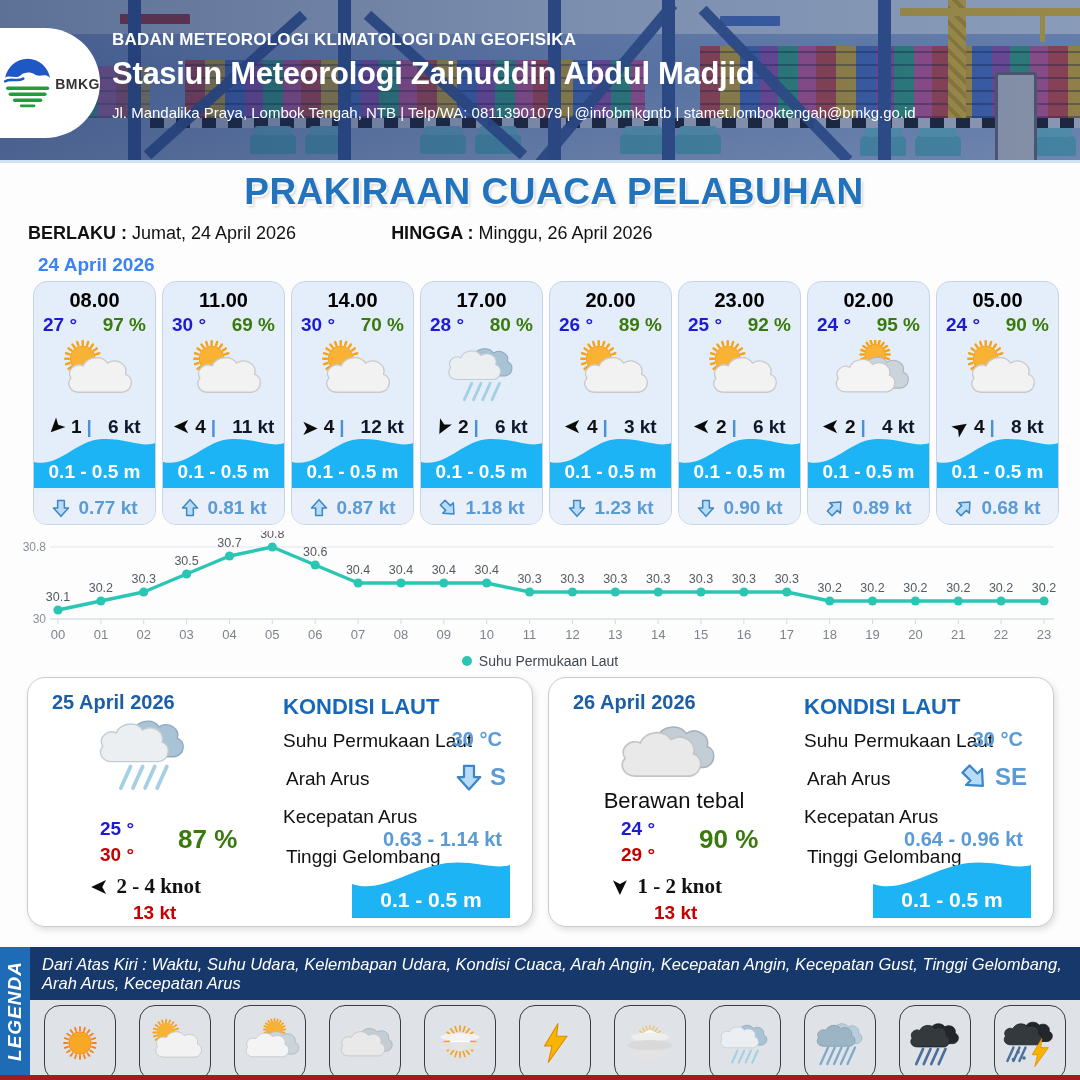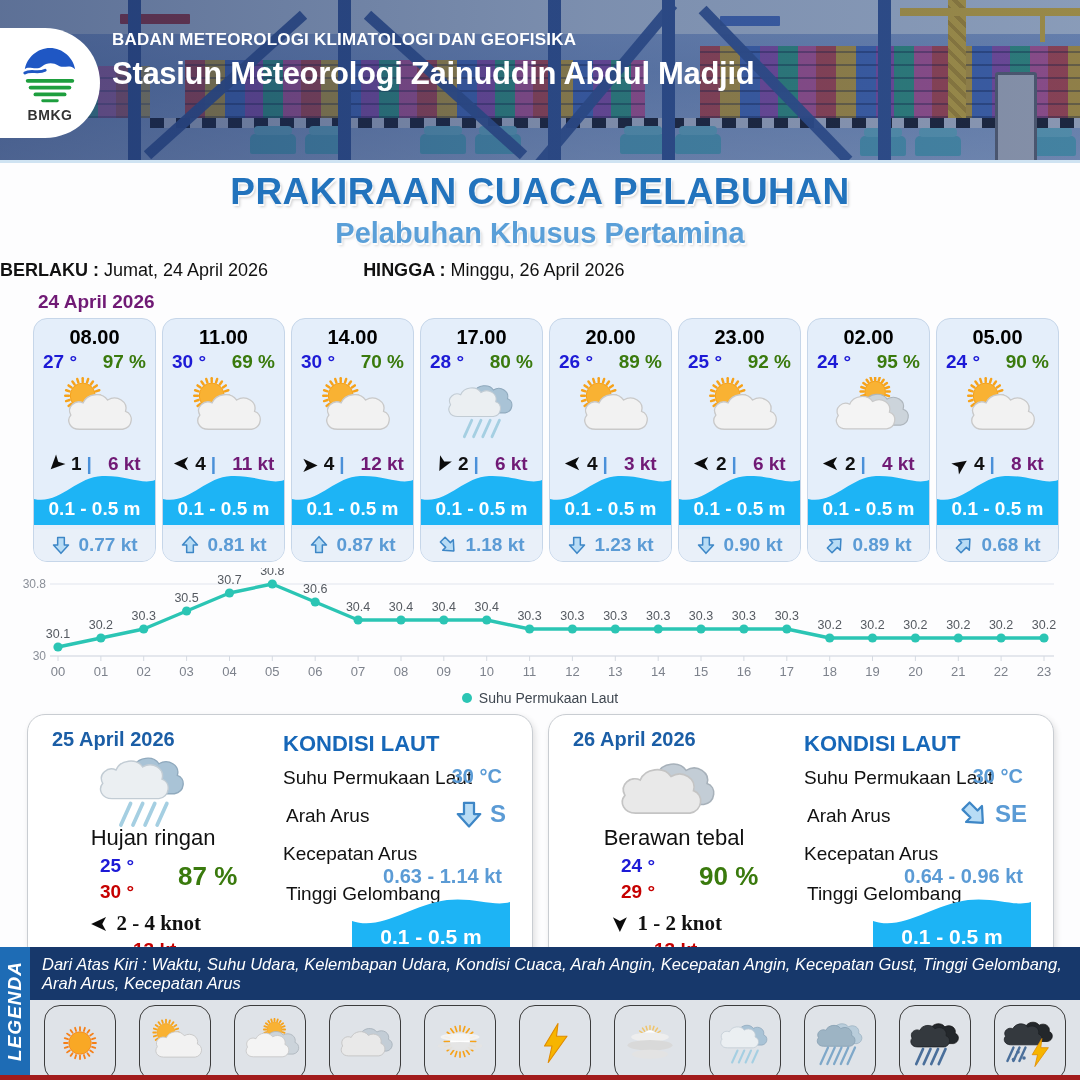--- a/index.html
+++ b/index.html
@@ -20,52 +20,52 @@
   .crane-v{position:absolute;background:repeating-linear-gradient(45deg,#e8c23a 0 6px,#caa32a 6px 10px);}
   .crane-h{position:absolute;background:#e8c23a;}
   .mullion{position:absolute;top:0;bottom:0;width:13px;background:#3b5fa0;}
   .brace{position:absolute;width:11px;height:210px;background:#3b5fa0;opacity:.95;}
   .seat{position:absolute;width:46px;height:20px;background:#5fb7c9;border-radius:5px 5px 2px 2px;}
   .seat:after{content:"";position:absolute;left:4px;right:4px;top:-8px;height:9px;background:#74c4d4;border-radius:4px;}
   .sign{position:absolute;width:36px;height:86px;background:#c7cdd4;border:3px solid #6a7078;border-radius:3px;}
   .hdr-overlay{position:absolute;inset:0;
       background:linear-gradient(90deg,rgba(23,44,96,.62) 0%,rgba(23,44,96,.45) 55%,rgba(23,44,96,.38) 100%);}
   .logo-pill{position:absolute;left:0;top:28px;width:100px;height:110px;background:#fff;
-      border-radius:0 55px 55px 0;z-index:5;display:flex;flex-direction:column;align-items:center;justify-content:center;}
+      border-radius:0 55px 55px 0;z-index:5;display:flex;align-items:center;justify-content:center;}
   .logo-pill .bmkg-word{font-size:14px;font-weight:bold;color:#333;letter-spacing:.5px;margin-top:1px;}
   .hdr-text{position:absolute;left:112px;top:30px;z-index:5;color:#fff;}
   .hdr-agency{font-size:17px;font-weight:bold;letter-spacing:.2px;}
   .hdr-station{font-size:31px;font-weight:bold;margin-top:6px;letter-spacing:-.3px;}
   .hdr-contact{font-size:15px;margin-top:12px;}
   .hdr-divider{height:3px;background:#cfe3f2;}
 
   
-  .titleblock{text-align:center;padding-top:8px;}
+  .titleblock{text-align:center;padding-top:8px;padding-left:28px;}
   .main-title{font-size:37px;font-weight:bold;color:#2273bd;letter-spacing:.5px;
       text-shadow:1px 2px 0 rgba(255,255,255,.9),2px 3px 3px rgba(0,0,0,.18);}
   .sub-title{font-size:29px;font-weight:bold;color:#5a9fd8;margin-top:4px;
       text-shadow:1px 2px 0 rgba(255,255,255,.9),2px 3px 3px rgba(0,0,0,.15);}
   .validity{display:flex;gap:95px;margin-top:10px;font-size:18px;color:#111;}
   .validity b{font-weight:bold;}
 
   
-  .day1-label{margin:10px 0 5px 38px;font-size:19px;font-weight:bold;color:#701a75;}
+  .day1-label{margin:10px 0 5px 38px;font-size:19px;font-weight:bold;color:#3b82f6;}
   .cards{display:flex;gap:6px;padding:0 33px;}
   .card{width:121px;height:242px;background:#e4eefa;border:1px solid #c6d6e9;border-radius:14px;
         position:relative;overflow:hidden;flex:0 0 auto;}
   .c-time{text-align:center;font-size:20px;font-weight:bold;color:#000;margin-top:7px;}
   .c-row{display:flex;justify-content:space-between;padding:0 9px;margin-top:2px;}
   .c-temp{font-size:19px;font-weight:bold;color:#1d1ad6;}
   .c-rh{font-size:19px;font-weight:bold;color:#3a7a0d;}
   .c-icon{display:flex;justify-content:center;margin-top:4px;height:72px;}
   .c-wind{display:flex;align-items:center;justify-content:center;gap:5px;margin-top:2px;height:26px;}
   .dart{display:inline-block;font-size:21px;color:#0b0b0b;line-height:1;}
   .c-force{font-size:19px;font-weight:bold;color:#111;}
   .c-sep{font-size:19px;color:#4a90d9;font-weight:bold;}
-  .c-speed{font-size:19px;font-weight:bold;color:#701a75;margin-left:11px;}
+  .c-speed{font-size:19px;font-weight:bold;color:#0f172a;margin-left:11px;}
   .c-wave{position:absolute;left:0;right:0;bottom:36px;height:56px;}
   .c-wave svg{position:absolute;left:0;top:0;}
   .c-wave-text{position:absolute;left:0;right:0;bottom:5px;text-align:center;
       font-size:19px;font-weight:bold;color:#fff;}
   .c-current{position:absolute;left:0;right:0;bottom:0;height:32px;display:flex;align-items:center;
       justify-content:center;gap:7px;background:#e9f0f9;margin-top:22px;}
   .c-current-text{font-size:19px;font-weight:bold;color:#5b9bd5;}
   .blockarrow{display:inline-flex;}
   .dir-S{transform:rotate(0deg);} .dir-N{transform:rotate(180deg);}
   .dir-SE{transform:rotate(-45deg);} .dir-NE{transform:rotate(-135deg);}
@@ -157,27 +157,27 @@
       <rect x="7" y="36" width="50" height="4" rx="2" fill="#1e9e3e"></rect>
       <rect x="10" y="43" width="44" height="4" rx="2" fill="#1e9e3e"></rect>
       <rect x="15" y="50" width="34" height="4" rx="2" fill="#1e9e3e"></rect>
       <rect x="23" y="57" width="18" height="3" rx="1.5" fill="#1e9e3e"></rect>
     </svg>
     <div class="bmkg-word">BMKG</div>
   </div>
   <div class="hdr-text">
     <div class="hdr-agency">BADAN METEOROLOGI KLIMATOLOGI DAN GEOFISIKA</div>
     <div class="hdr-station">Stasiun Meteorologi Zainuddin Abdul Madjid</div>
+    <div class="hdr-contact">Jl. Mandalika Praya, Lombok Tengah, NTB | Telp/WA: 08113901079 | @infobmkgntb | stamet.lomboktengah@bmkg.go.id</div>
   </div>
 </div>
 <div class="hdr-divider"></div>
 
 <div class="titleblock">
   <div class="main-title">PRAKIRAAN CUACA PELABUHAN</div>
-  <div class="sub-title">Pelabuhan Khusus Pertamina</div>
   <div class="validity">
     <div>
       <b>BERLAKU :</b>
       <span>Jumat, 24 April 2026</span>
     </div>
     <div>
       <b>HINGGA :</b>
       <span>Minggu, 26 April 2026</span>
     </div>
   </div>
@@ -734,21 +734,20 @@
             <path d="M16 40 C6 40 2 31 7 25 C2 16 12 8 20 12 C24 2 40 0 46 9 C56 3 68 11 65 21 C74 24 73 38 62 40 Z" fill="#a9c3d6" stroke="#8fa9bd" stroke-width="1.4"></path>
           </g>
           <g transform="translate(4,8) scale(0.76)">
             <path d="M16 40 C6 40 2 31 7 25 C2 16 12 8 20 12 C24 2 40 0 46 9 C56 3 68 11 65 21 C74 24 73 38 62 40 Z" fill="#ebeff2" stroke="#c2ccd4" stroke-width="1.4"></path>
           </g>
           <line x1="30" y1="42" x2="22.8" y2="58" stroke="#a5cfe2" stroke-width="2.8" stroke-linecap="round"></line>
           <line x1="39" y1="42" x2="31.8" y2="58" stroke="#a5cfe2" stroke-width="2.8" stroke-linecap="round"></line>
           <line x1="48" y1="42" x2="40.8" y2="58" stroke="#a5cfe2" stroke-width="2.8" stroke-linecap="round"></line>
           <line x1="57" y1="42" x2="49.8" y2="58" stroke="#a5cfe2" stroke-width="2.8" stroke-linecap="round"></line>
         </svg></div>
-   <div class="p-cond">Hujan ringan</div>
    <div class="p-tmin">25 °</div>
    <div class="p-tmax">30 °</div>
    <div class="p-rh">87 %</div>
    <div class="p-wind">
      <span class="dart" style="transform:rotate(180deg)">➤</span>
      <span class="p-wind-text">2 - 4 knot</span>
    </div>
    <div class="p-gust">13 kt</div>
    <div class="p-sea-h">KONDISI LAUT</div>
    <div class="p-lbl" style="left:255px;top:52px;">Suhu Permukaan Laut</div>

